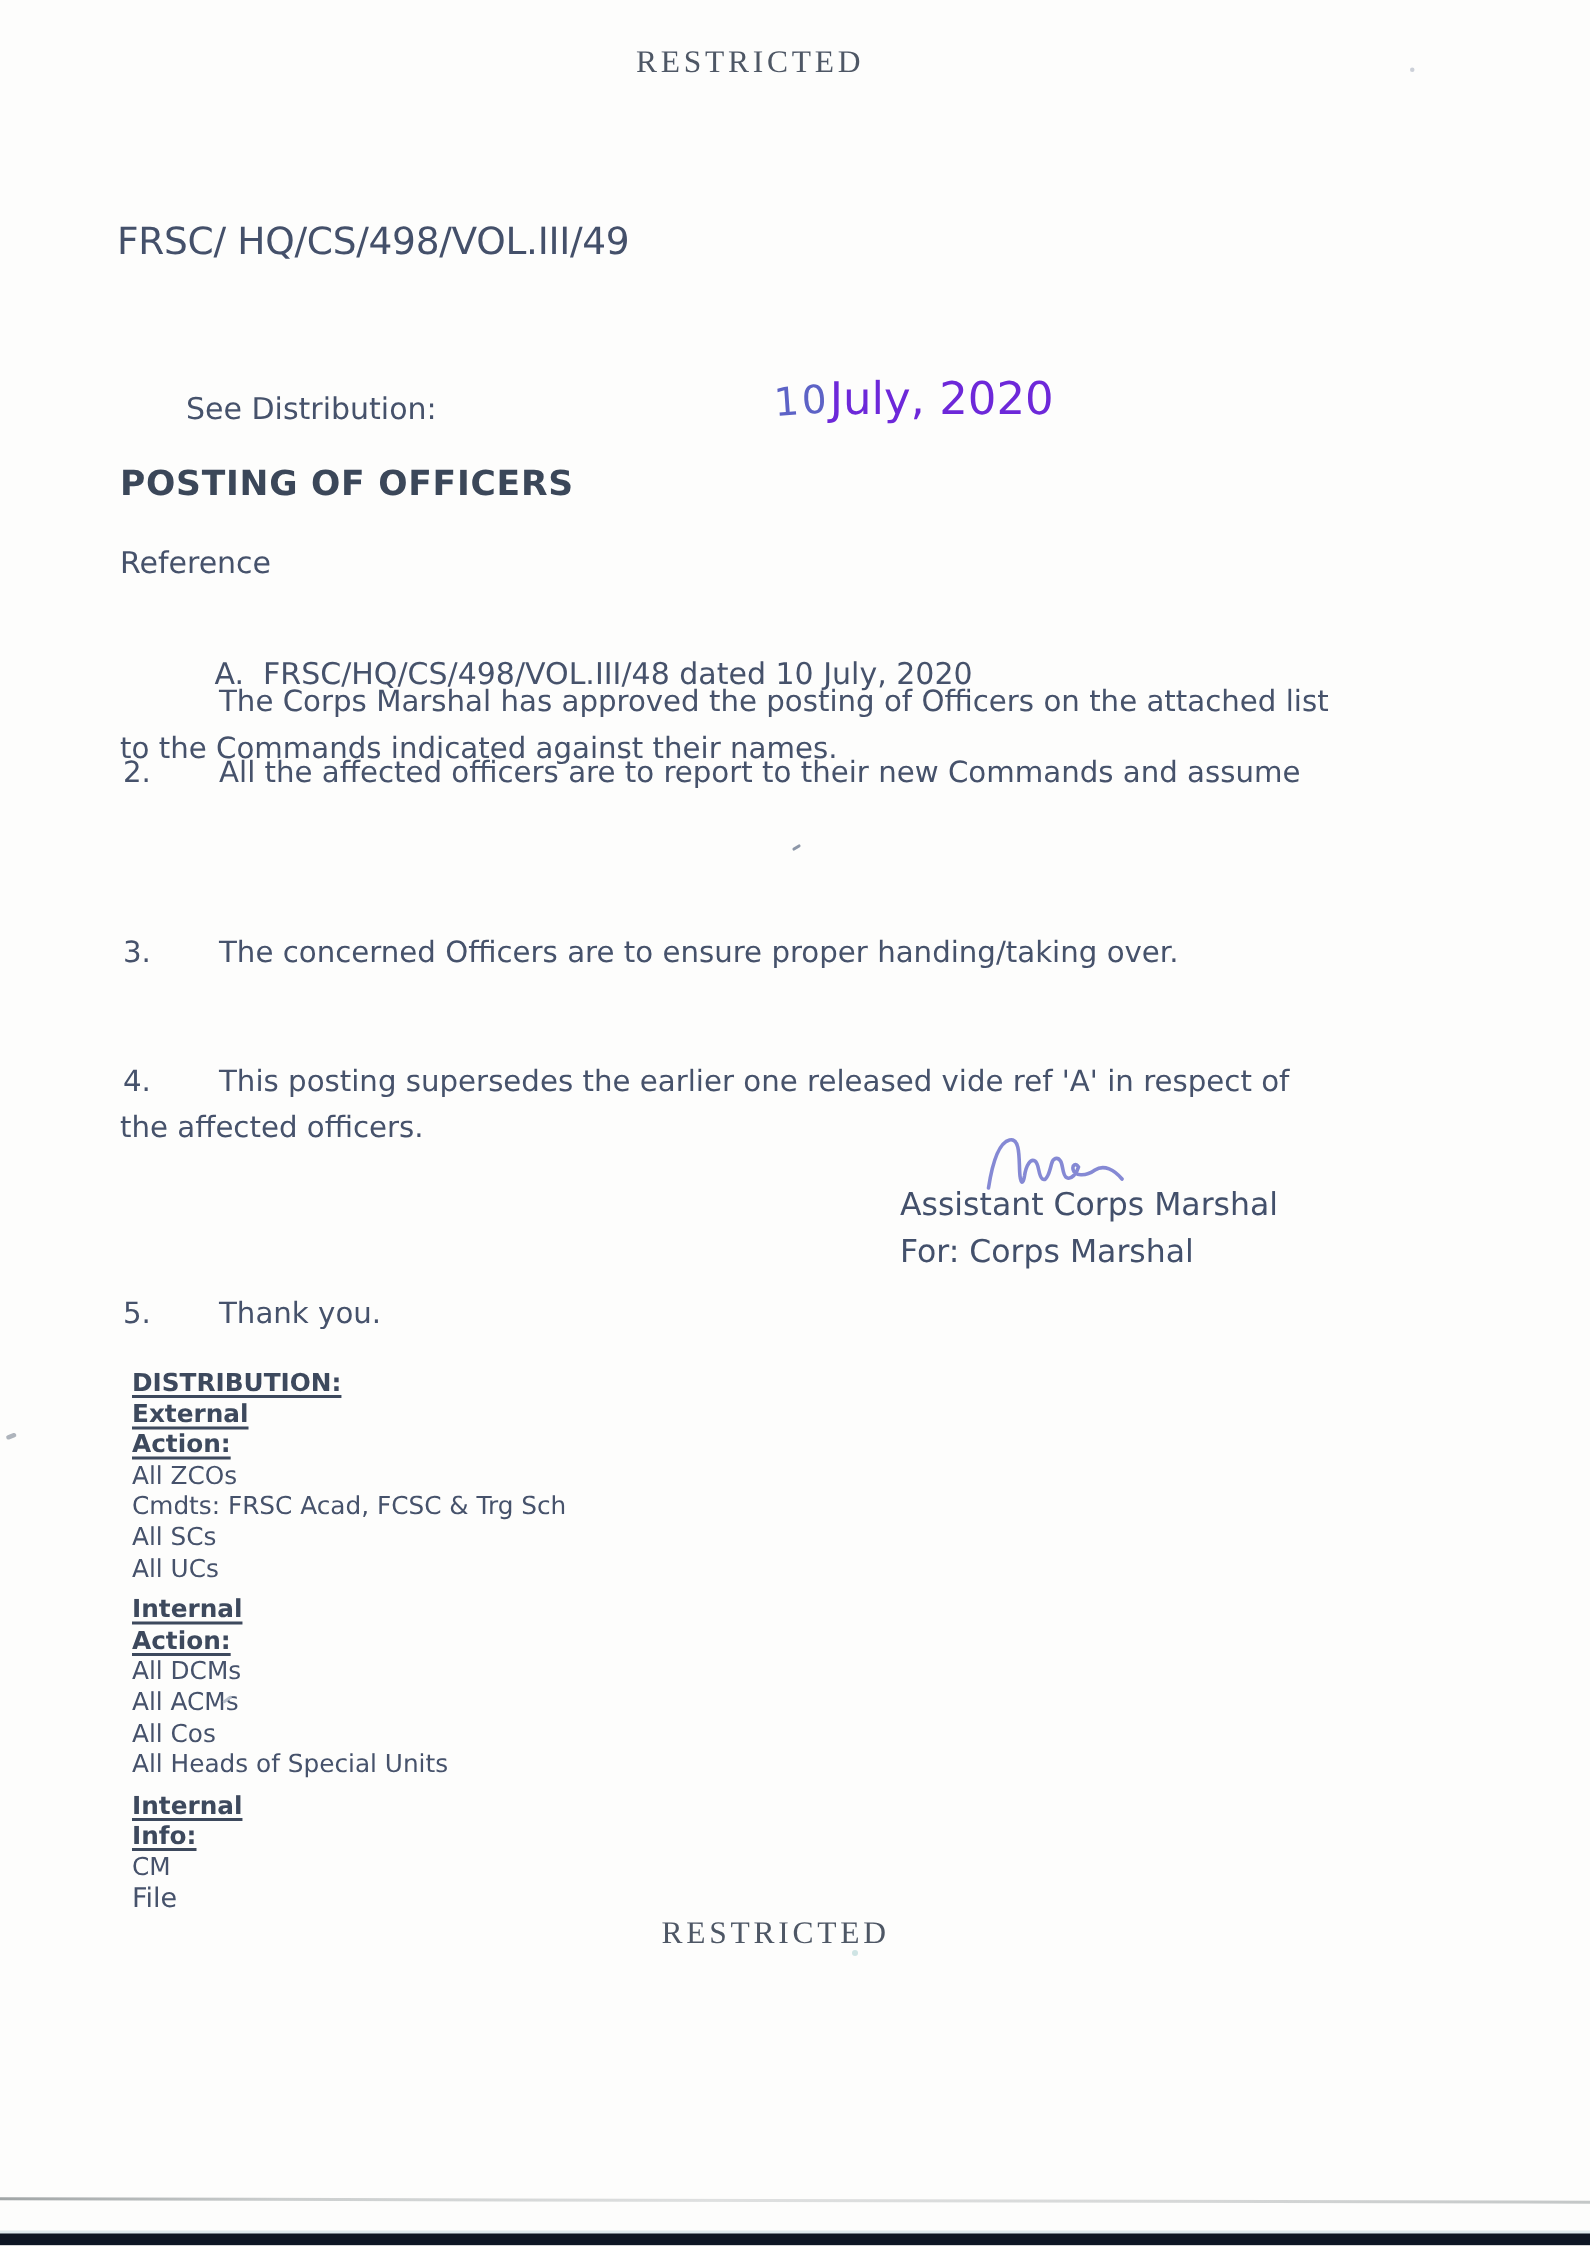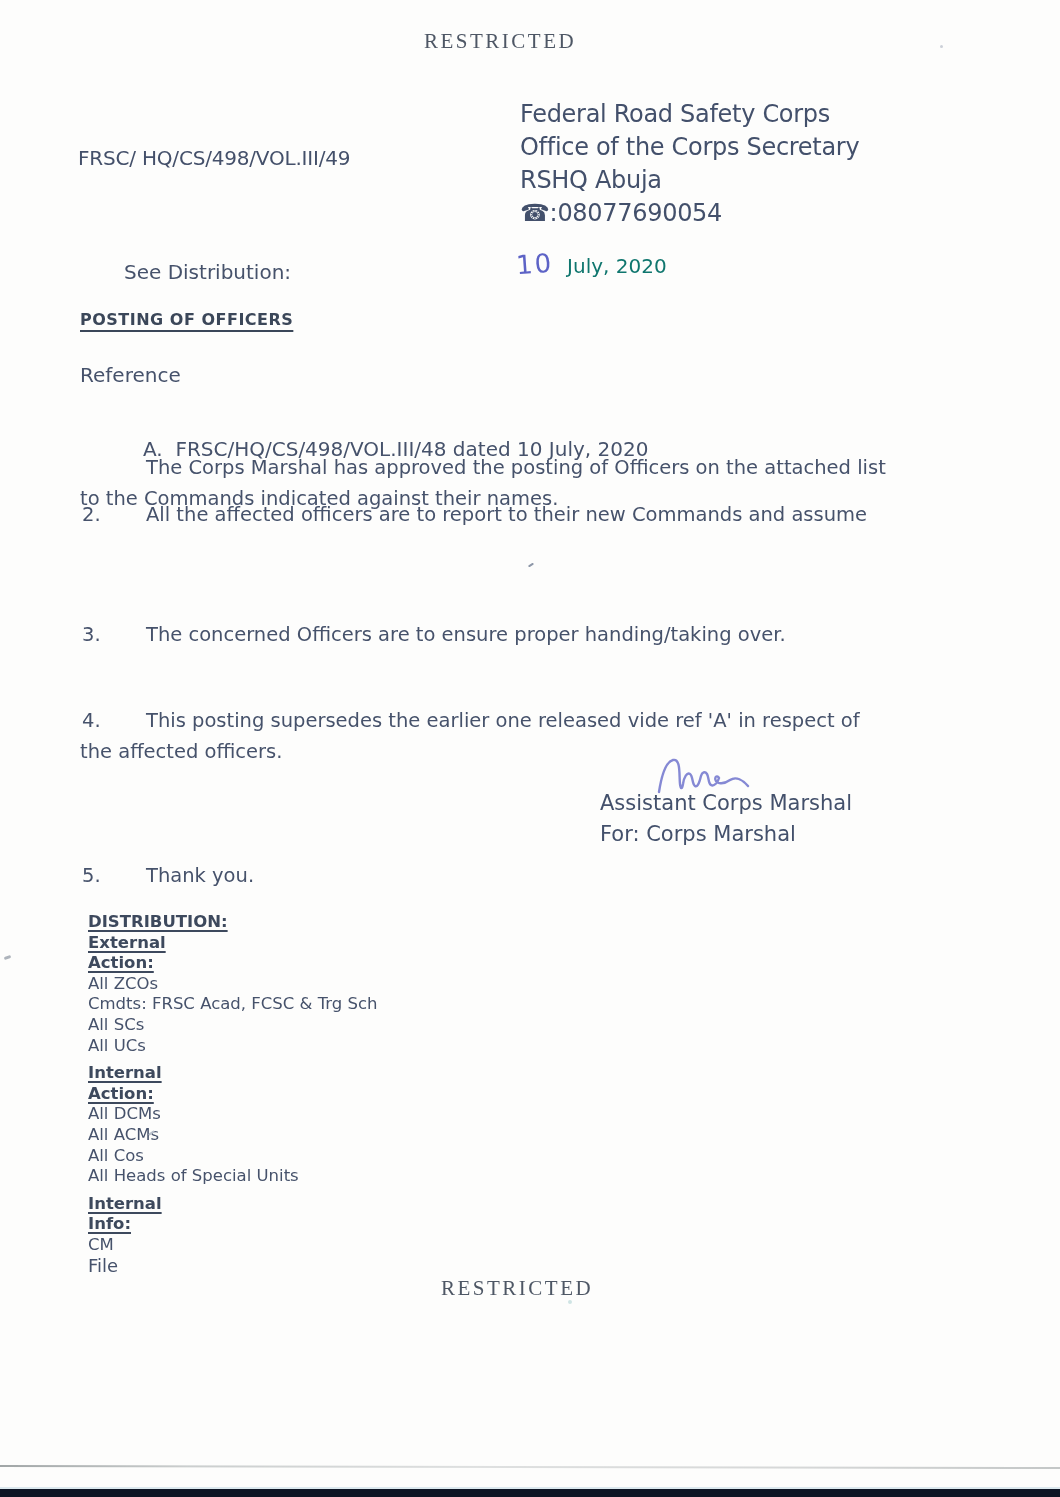--- a/index.html
+++ b/index.html
@@ -15,42 +15,41 @@
   }
   .abs { position:absolute; }
   
   .classification {
     font-family:"Liberation Serif", serif;
     font-size:21px; letter-spacing:2.5px;
     color:#4e5765; white-space:nowrap;
   }
   
   .ref-number {
-    font-size:20px; letter-spacing:-0.2px; white-space:nowrap;
+    font-size:25px; letter-spacing:-0.2px; white-space:nowrap;
     color:#44506a;
   }
   .org-block { line-height:33px; font-size:24px; letter-spacing:-0.3px; color:#43506b; }
   .org-line { white-space:nowrap; }
   .phone-line { white-space:nowrap; }
   .phone-icon { font-size:24px; }
   .see-distribution { font-size:20px; white-space:nowrap; }
   .date-line { white-space:nowrap; }
   .handwritten-day {
     display:inline-block;
     color:#5d63c6;
     font-size:26px;
     transform:rotate(-4deg);
     letter-spacing:2px;
   }
-  .typed-date { font-size:20px; margin-left:14px; color:#0f766e; }
+  .typed-date { font-size:30px; margin-left:0; color:#6d28d9; }
   
   .subject-title {
-    font-size:16px; font-weight:bold; letter-spacing:0.5px;
+    font-size:23px; font-weight:bold; letter-spacing:0.5px;
     color:#3b4759;
-    text-decoration:underline;
     text-decoration-thickness:2px;
     text-underline-offset:5px;
     white-space:nowrap;
   }
   
   .body-text { font-size:19.5px; line-height:31px; color:#46526b; }
   .reference-label { font-size:20px; white-space:nowrap; }
   .reference-item { font-size:20px; white-space:pre;margin-top:48px; }
   .para { width:880px; }
   .para-line { white-space:nowrap; }
@@ -89,26 +88,20 @@
 </style>
 </head>
 <body>
 
 <div class="page">
 
   <div class="abs classification" style="left:424px; top:29px;">RESTRICTED</div>
 
   <div class="abs ref-number" style="left:78px; top:146px;">FRSC/ HQ/CS/498/VOL.III/49</div>
 
-  <div class="abs org-block" style="left:520px; top:98px;">
-    <div class="org-line">Federal Road Safety Corps</div>
-    <div class="org-line">Office of the Corps Secretary</div>
-    <div class="org-line">RSHQ Abuja</div>
-    <div class="phone-line"><span class="phone-icon">☎</span><span>:08077690054</span></div>
-  </div>
 
   <div class="abs see-distribution" style="left:80px; top:260px;margin-left:44px;">See Distribution:</div>
   <div class="abs date-line" style="left:516px; top:249px;">
     <span class="handwritten-day">10</span><span class="typed-date">July, 2020</span>
   </div>
 
   <div class="abs subject-title" style="left:80px; top:310px;">POSTING OF OFFICERS</div>
 
   <div class="abs body-text reference-label" style="left:80px; top:360px;">Reference</div>
   <div class="abs body-text reference-item" style="left:143px; top:386px;">A.  FRSC/HQ/CS/498/VOL.III/48 dated 10 July, 2020</div>

